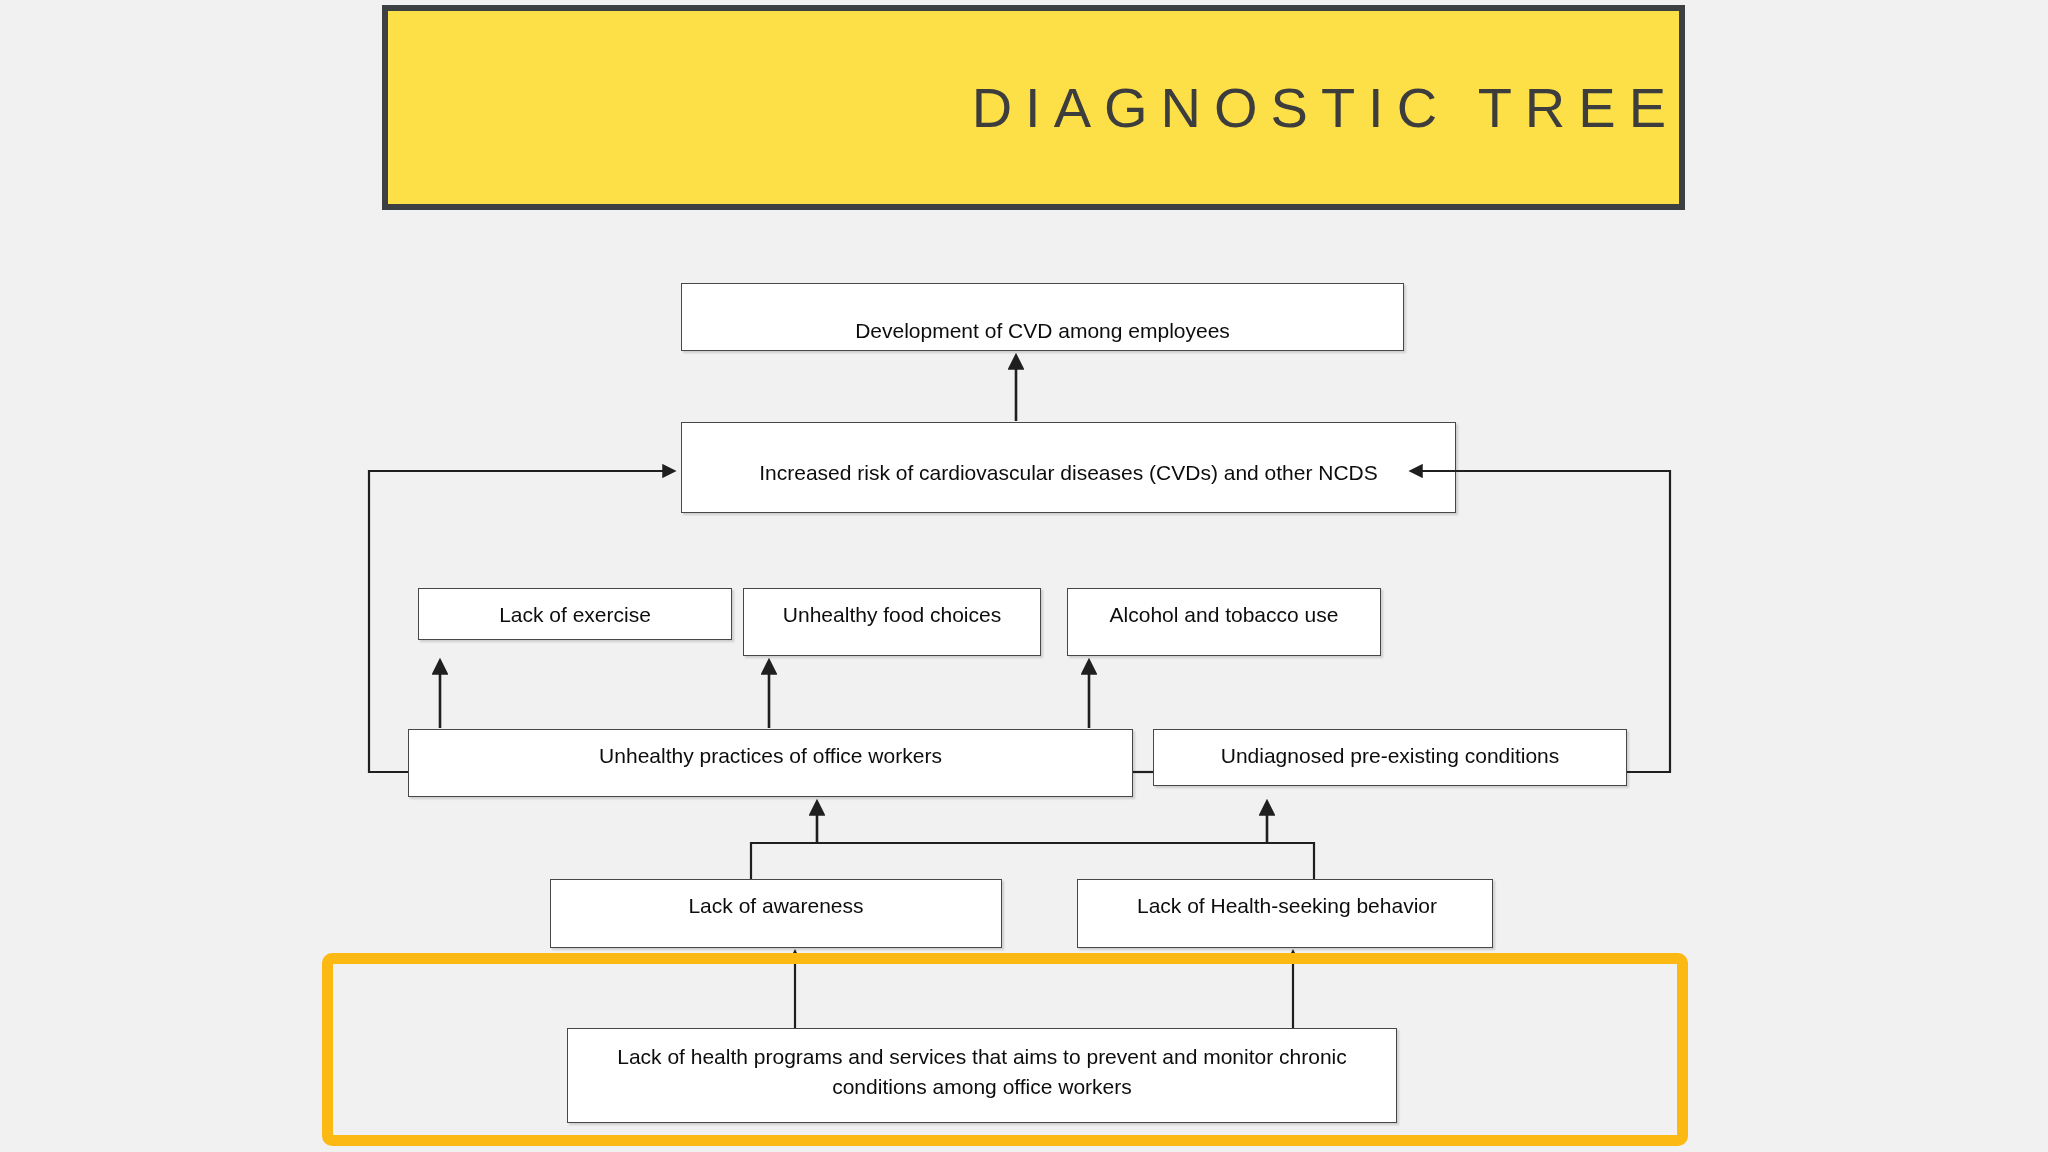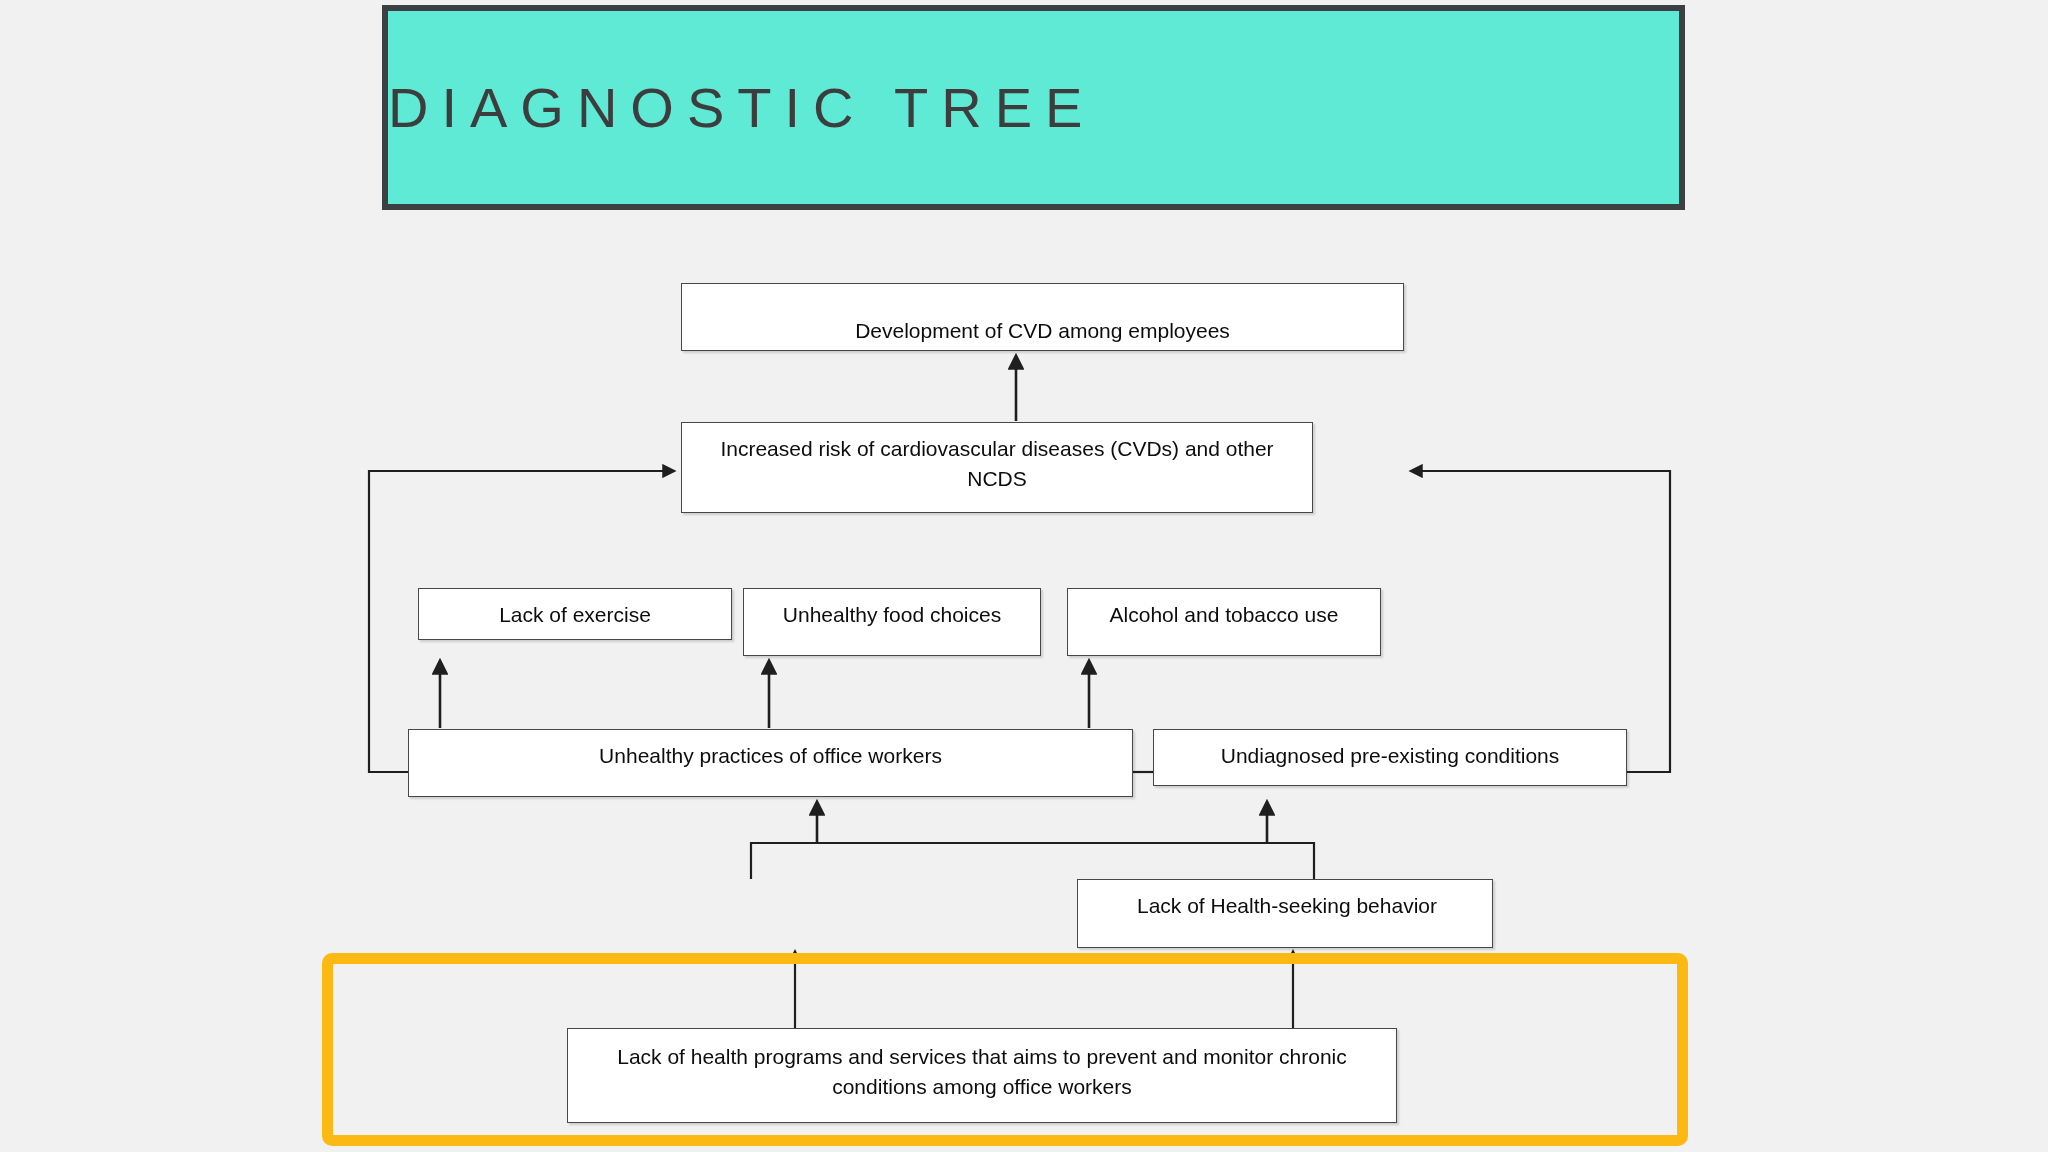--- a/index.html
+++ b/index.html
@@ -4,37 +4,37 @@
 <style>
   html,body{margin:0;padding:0;background:#e9e9ea;}
   .stage{
     position:relative;width:2048px;height:1152px;overflow:hidden;
     background:#F1F1F2;
     font-family:"Liberation Sans","DejaVu Sans",sans-serif;
   }
   
   .title-box{
     position:absolute;left:382px;top:5px;width:1303px;height:205px;
-    background:#5eead4;border:6px solid #3d4043;box-sizing:border-box;
-    display:flex;align-items:center;justify-content:flex-start;
+    background:#fde047;border:6px solid #3d4043;box-sizing:border-box;
+    display:flex;align-items:center;justify-content:flex-end;
   }
   .title-text{
     font-size:56px;font-weight:300;letter-spacing:13px;color:#3d3d3d;
     white-space:nowrap;
   }
   
   .node{
     position:absolute;background:#ffffff;border:1.5px solid #474747;
     box-sizing:border-box;box-shadow:2px 2px 2px rgba(0,0,0,0.15);
     display:flex;justify-content:center;align-items:flex-start;
     font-size:21px;color:#0d0d0d;text-align:center;line-height:30px;
     padding:11px 20px 0 20px;
   }
   .n-development{left:681px;top:283px;width:723px;height:68px;padding-top:32px;}
-  .n-increased{left:681px;top:422px;width:632px;height:91px;}
+  .n-increased{left:681px;top:422px;width:775px;height:91px;align-items:center;}
   .n-exercise{left:418px;top:588px;width:314px;height:52px;}
   .n-food{left:743px;top:588px;width:298px;height:68px;}
   .n-alcohol{left:1067px;top:588px;width:314px;height:68px;}
   .n-practices{left:408px;top:729px;width:725px;height:68px;}
   .n-undiagnosed{left:1153px;top:729px;width:474px;height:57px;justify-content:center;}
   .n-awareness{left:550px;top:879px;width:452px;height:69px;}
   .n-healthseek{left:1077px;top:879px;width:416px;height:69px;padding-left:24px;}
   .n-programs{left:567px;top:1028px;width:830px;height:95px;padding-top:13px;}
   
   .connectors{position:absolute;left:0;top:0;width:2048px;height:1152px;z-index:20;pointer-events:none;}
@@ -68,20 +68,23 @@
   </div>
   <div class="node n-practices">
     <span>Unhealthy practices of office workers</span>
   </div>
   <div class="node n-alcohol">
     <span>Alcohol and tobacco use</span>
   </div>
   <div class="node n-undiagnosed">
     <span>Undiagnosed pre-existing conditions</span>
   </div>
+  <div class="node n-awareness">
+    <span>Lack of awareness</span>
+  </div>
   <div class="node n-healthseek">
     <span>Lack of Health-seeking behavior</span>
   </div>
   <div class="node n-programs">
     <span>Lack of health programs and services that aims to prevent and monitor chronic conditions among office workers</span>
   </div>
 
   <svg class="connectors" width="2048" height="1152" viewBox="0 0 2048 1152">
     <defs>
       <marker id="arr" viewBox="0 0 10 10" refX="7.5" refY="5" markerWidth="6.5" markerHeight="6.5" orient="auto-start-reverse">

